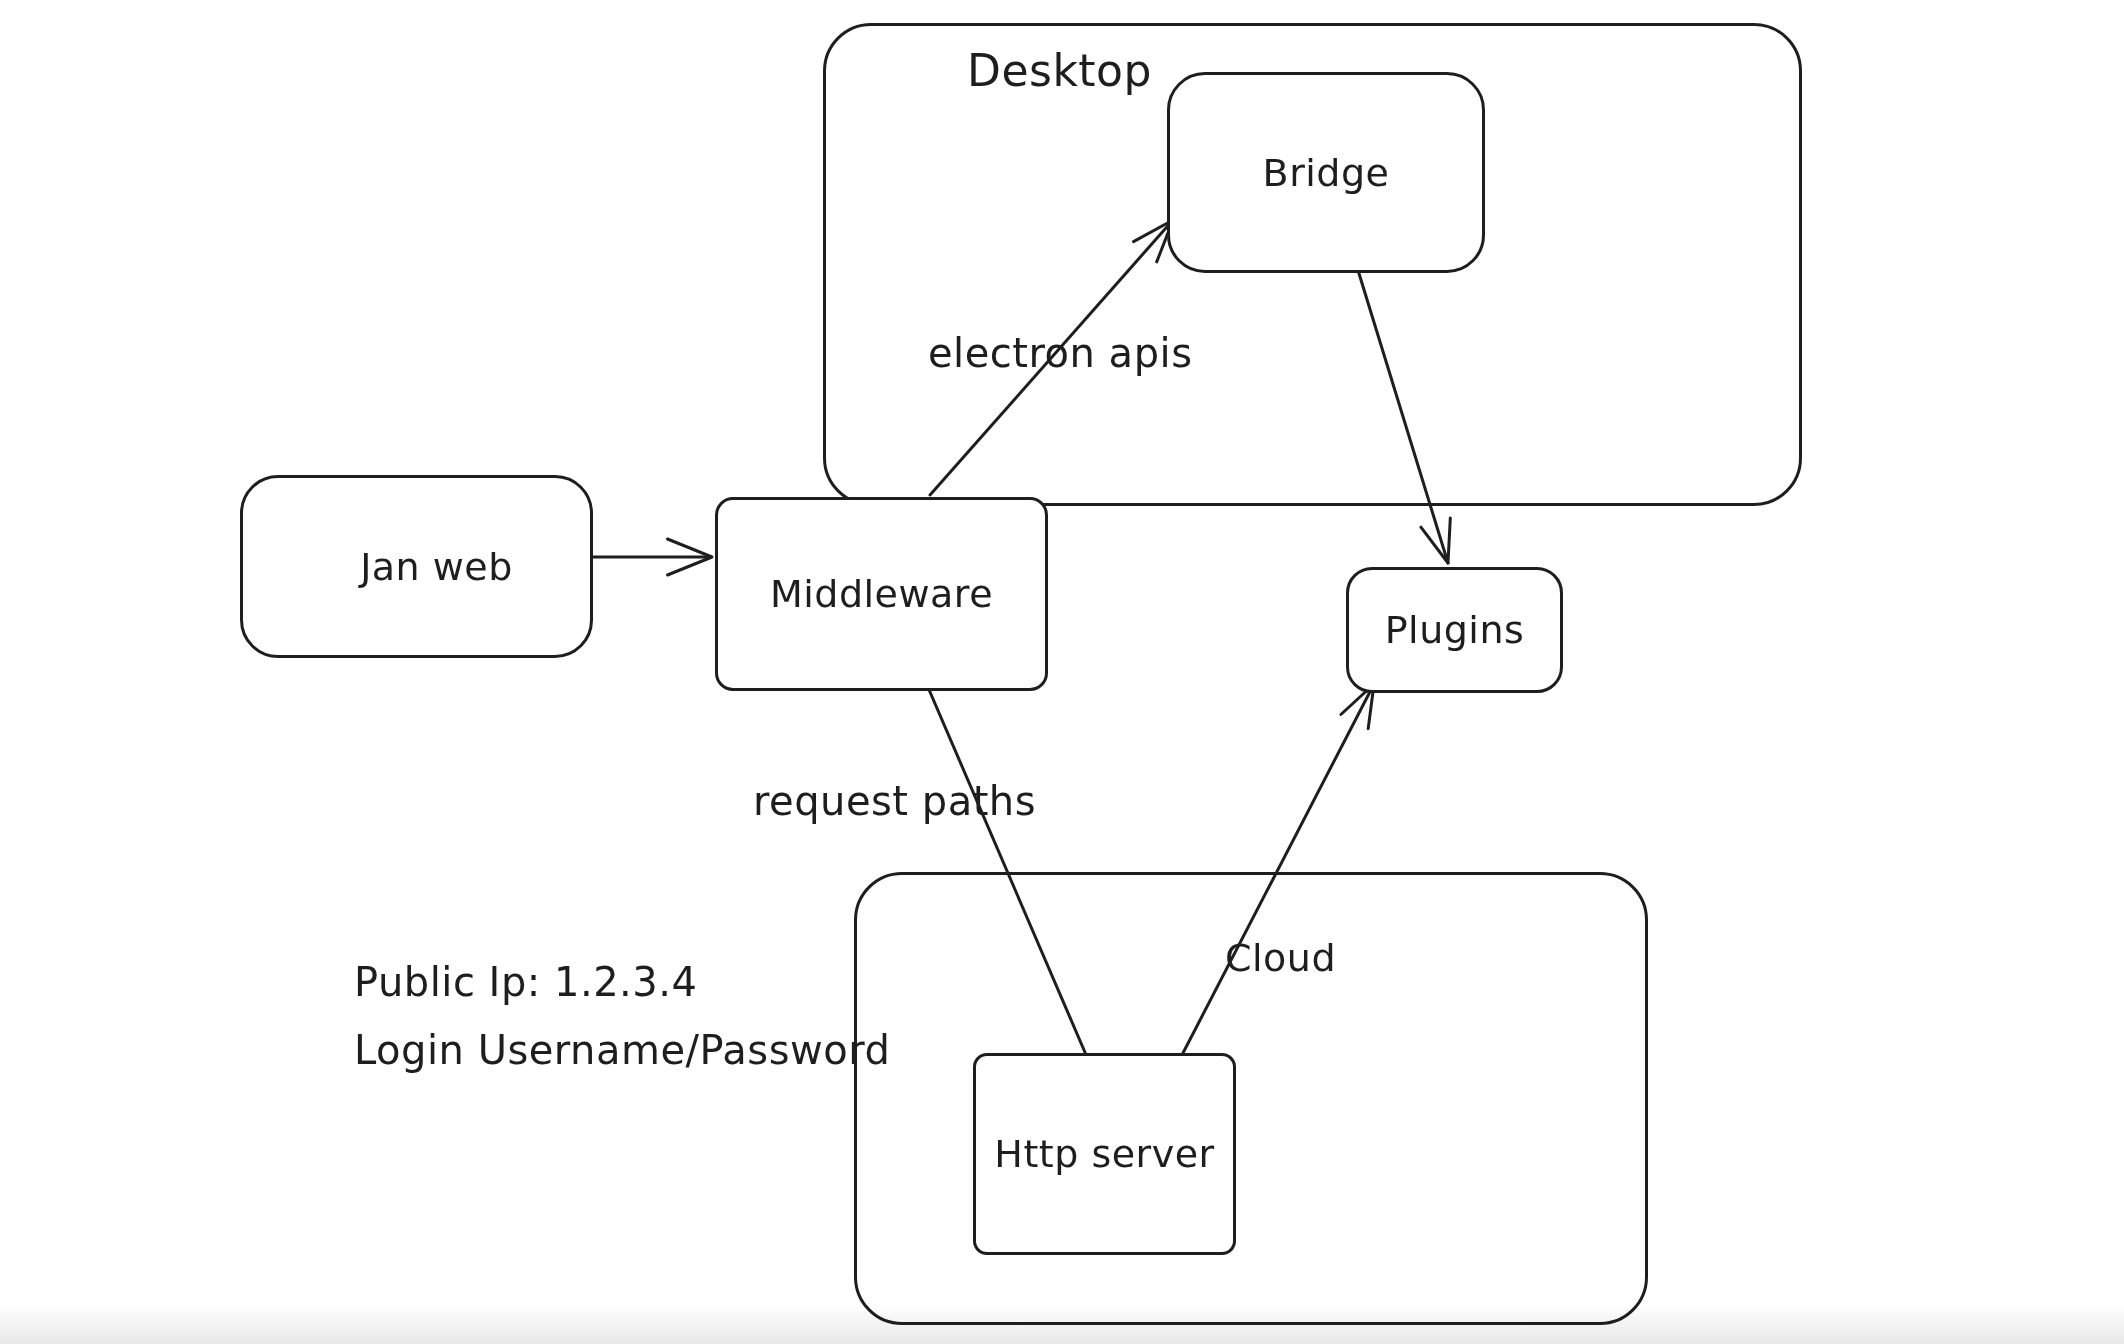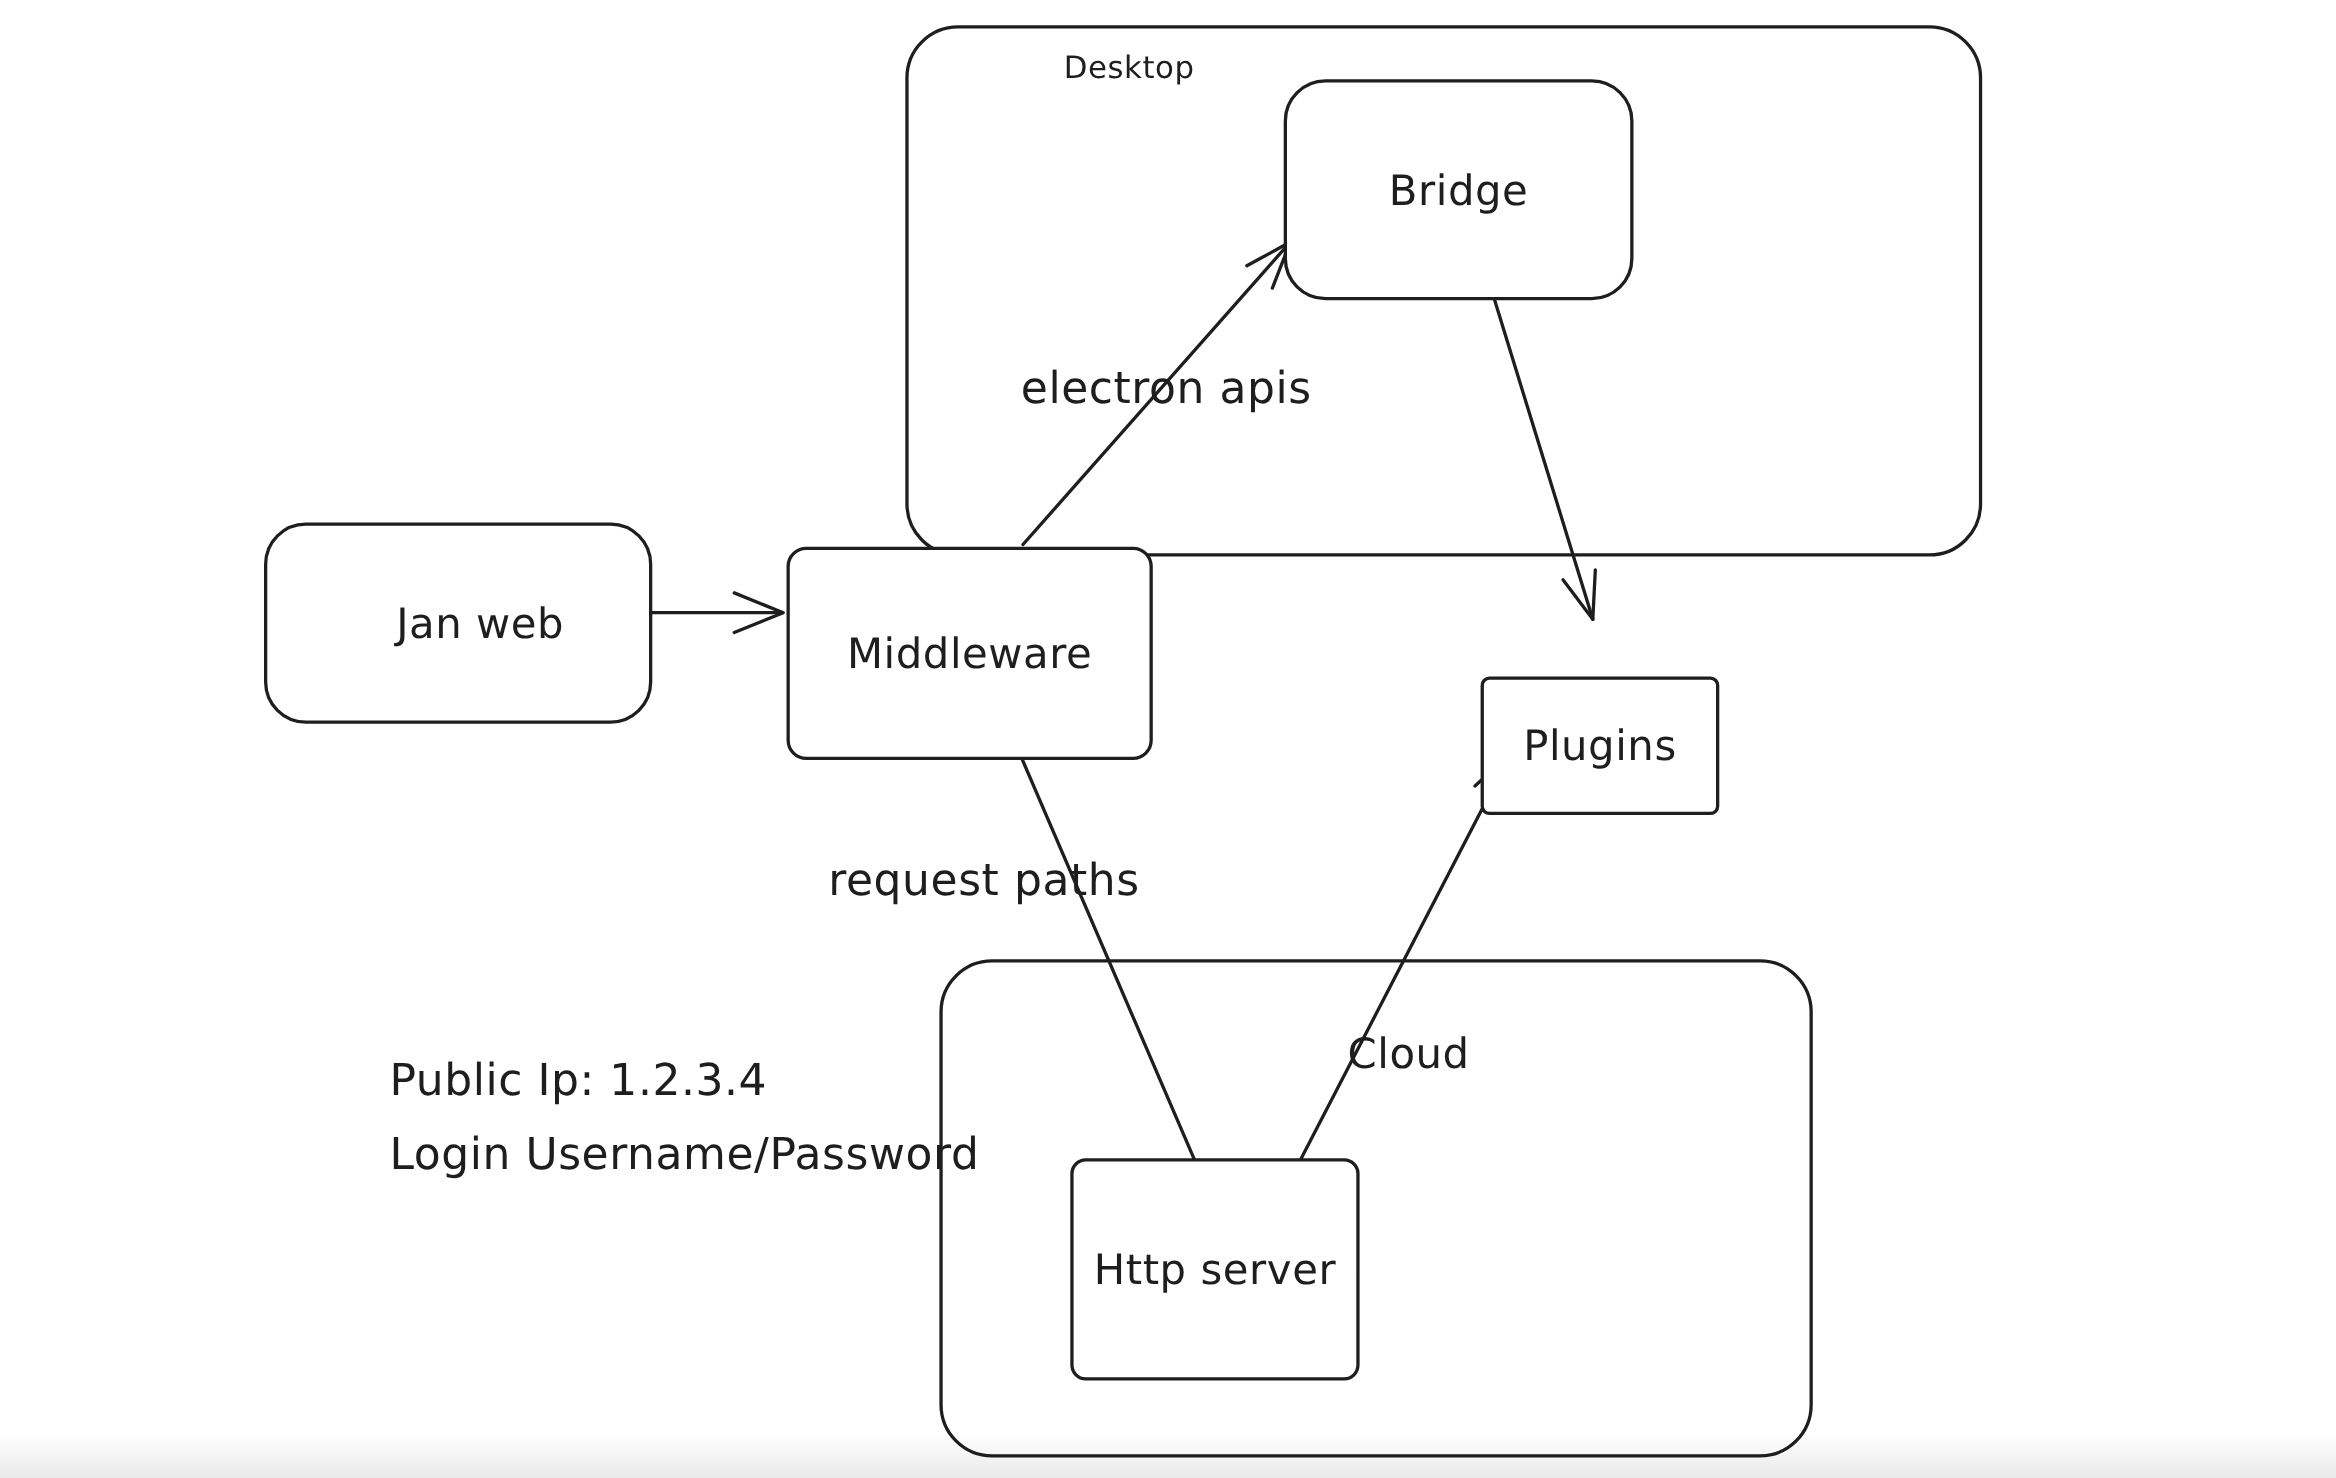--- a/index.html
+++ b/index.html
@@ -44,30 +44,30 @@
     background: #ffffff;
     display: flex;
     align-items: center;
     justify-content: center;
     font-size: 38px;
     letter-spacing: 0.5px;
   }
   .node.jan-web     { left: 240px;  top: 475px;  width: 307px; height: 177px; border-radius: 38px; padding-left: 40px; }
   .node.middleware  { left: 715px;  top: 497px;  width: 327px; height: 188px; border-radius: 18px; }
   .node.bridge      { left: 1167px; top: 72px;   width: 312px; height: 195px; border-radius: 38px; }
-  .node.plugins     { left: 1346px; top: 567px;  width: 211px; height: 120px; border-radius: 8px; margin-top: 48px; }
+  .node.plugins     { left: 1346px; top: 567px;  width: 211px; height: 120px; border-radius: 26px; }
   .node.http-server { left: 973px;  top: 1053px; width: 257px; height: 196px; border-radius: 14px; }
 
   .floating-label {
     position: absolute;
     white-space: nowrap;
     font-size: 40px;
     letter-spacing: 0.5px;
   }
-  .container-label-desktop { left: 967px;  top: 45px;  font-size: 28px; }
+  .container-label-desktop { left: 967px;  top: 45px;  font-size: 44px; }
   .container-label-cloud   { left: 1225px; top: 936px; font-size: 38px; }
   .edge-label-electron     { left: 928px;  top: 330px; }
   .edge-label-request      { left: 753px;  top: 778px; }
   .annotation {
     position: absolute;
     left: 354px;
     top: 948px;
     font-size: 40px;
     line-height: 68px;
     letter-spacing: 0.5px;

